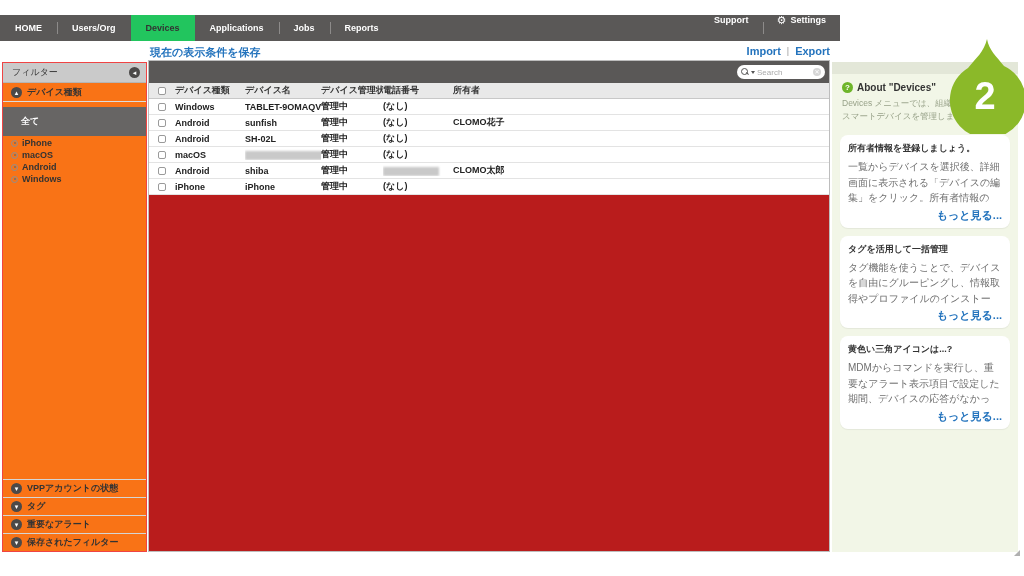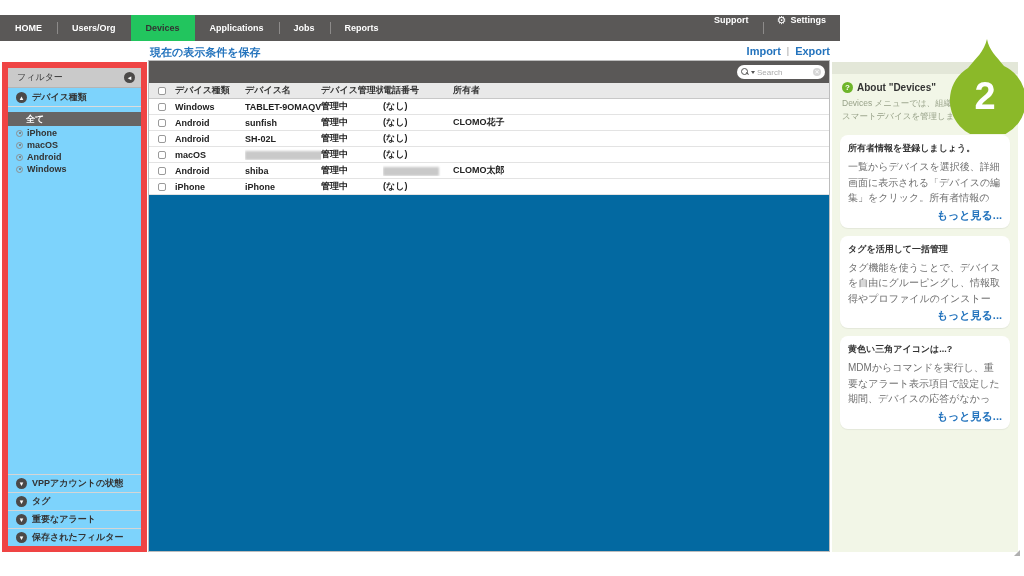--- a/index.html
+++ b/index.html
@@ -25,47 +25,47 @@
   .gear { font-size:11px; line-height:1; }
 
   
   .link-blue { color:#2373bd; font-weight:bold; font-size:11px; text-decoration:none; cursor:pointer; }
   .save-view { position:absolute; left:150px; top:45px; }
   .import-export { position:absolute; top:45px; right:194px; display:flex; gap:6px; align-items:center; }
   .import-export .sep { color:#999; font-size:9px; }
 
   
   .sidebar { position:absolute; left:2px; top:62px; width:145px; height:490px;
-    background:#7dd3fc; border:6px solid #ef4444; display:flex; flex-direction:column; }
+    background:#f97316; border:1px solid #ef4444; display:flex; flex-direction:column; }
   .sb-header { height:20px; background:#cacaca; display:flex; align-items:center;
     padding:0 6px 0 9px; font-size:9px; color:#333; border-bottom:1px solid #b5b5b5; }
   .sb-header .spacer { flex:1; }
   .circle-btn { width:11px; height:11px; border-radius:50%; background:#4b4948;
     color:#fff; display:flex; align-items:center; justify-content:center;
     font-size:7px; line-height:1; cursor:pointer; flex:none; }
   .sb-section { height:19px; display:flex; align-items:center; gap:5px;
     padding:0 8px; font-size:9px; font-weight:bold; color:#333;
     border-bottom:1px solid #dcdcdc; cursor:pointer; }
   .dev-list { margin-top:5px; }
   .dev-item { height:12px; display:flex; align-items:center; gap:4px;
     padding:0 8px; font-size:9px; font-weight:bold; color:#333; cursor:pointer; }
-  .dev-item.selected { background:#676564; color:#fff; height:14px;
+  .dev-item.selected { background:#676564; color:#fff; height:29px;
     padding-left:18px; margin-bottom:1px; }
   .radio-icon { width:7px; height:7px; border:1px solid #8f8f8f; border-radius:50%;
     position:relative; flex:none; }
   .radio-icon::after { content:""; position:absolute; left:1.5px; top:1.5px;
     width:2px; height:2px; border-radius:50%; background:#6f6f6f; }
   .sb-spacer { flex:1; }
   .sb-collapsed { height:18px; display:flex; align-items:center; gap:5px;
     padding:0 8px; font-size:9px; font-weight:bold; color:#333;
     border-top:1px solid #d5d5d5; cursor:pointer; flex:none; }
 
   
   .main { position:absolute; left:148px; top:60px; width:682px; height:492px;
-    background:#0369a1; border:1px solid #bdbdbd; display:flex; flex-direction:column; }
+    background:#b91c1c; border:1px solid #bdbdbd; display:flex; flex-direction:column; }
   .table-toolbar { height:22px; background:#5a5857; position:relative; flex:none; }
   .searchbox { position:absolute; right:4px; top:4px; width:88px; height:14px;
     background:#fff; border-radius:7px; display:flex; align-items:center;
     padding:0 4px; gap:2px; }
   .mag { position:relative; width:8px; height:9px; flex:none; }
   .mag::before { content:""; position:absolute; left:0; top:0; width:5px; height:5px;
     border:1.2px solid #555; border-radius:50%; }
   .mag::after { content:""; position:absolute; left:5px; top:5px; width:3px;
     border-top:1.3px solid #555; transform:rotate(45deg); }
   .mag-caret { width:0; height:0; border-left:2.5px solid transparent;

